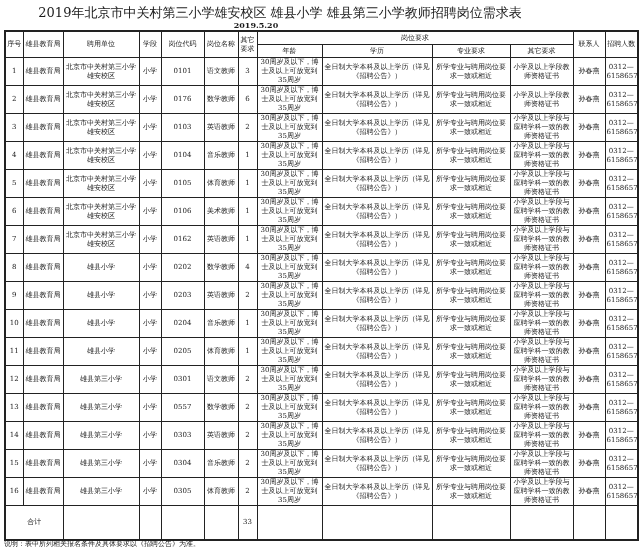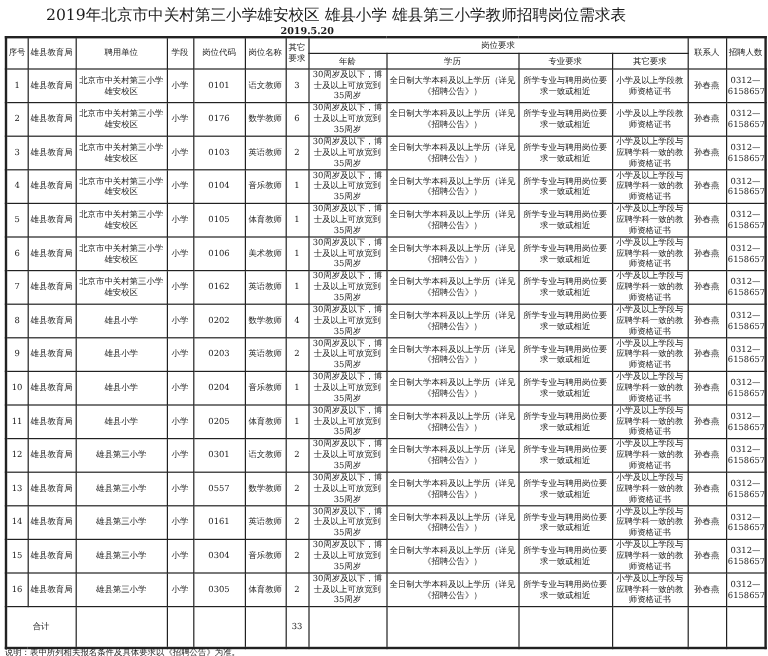--- a/index.html
+++ b/index.html
@@ -250,21 +250,21 @@
         <td>所学专业与聘用岗位要求一致或相近</td>
         <td>小学及以上学段与应聘学科一致的教师资格证书</td>
         <td>孙春燕</td>
         <td>0312—6158657</td>
       </tr>
       <tr class="data">
         <td>14</td>
         <td>雄县教育局</td>
         <td>雄县第三小学</td>
         <td>小学</td>
-        <td>0161</td>
+        <td>0303</td>
         <td>英语教师</td>
         <td>2</td>
         <td>30周岁及以下，博士及以上可放宽到35周岁</td>
         <td>全日制大学本科及以上学历（详见《招聘公告》）</td>
         <td>所学专业与聘用岗位要求一致或相近</td>
         <td>小学及以上学段与应聘学科一致的教师资格证书</td>
         <td>孙春燕</td>
         <td>0312—6158657</td>
       </tr>
       <tr class="data">

